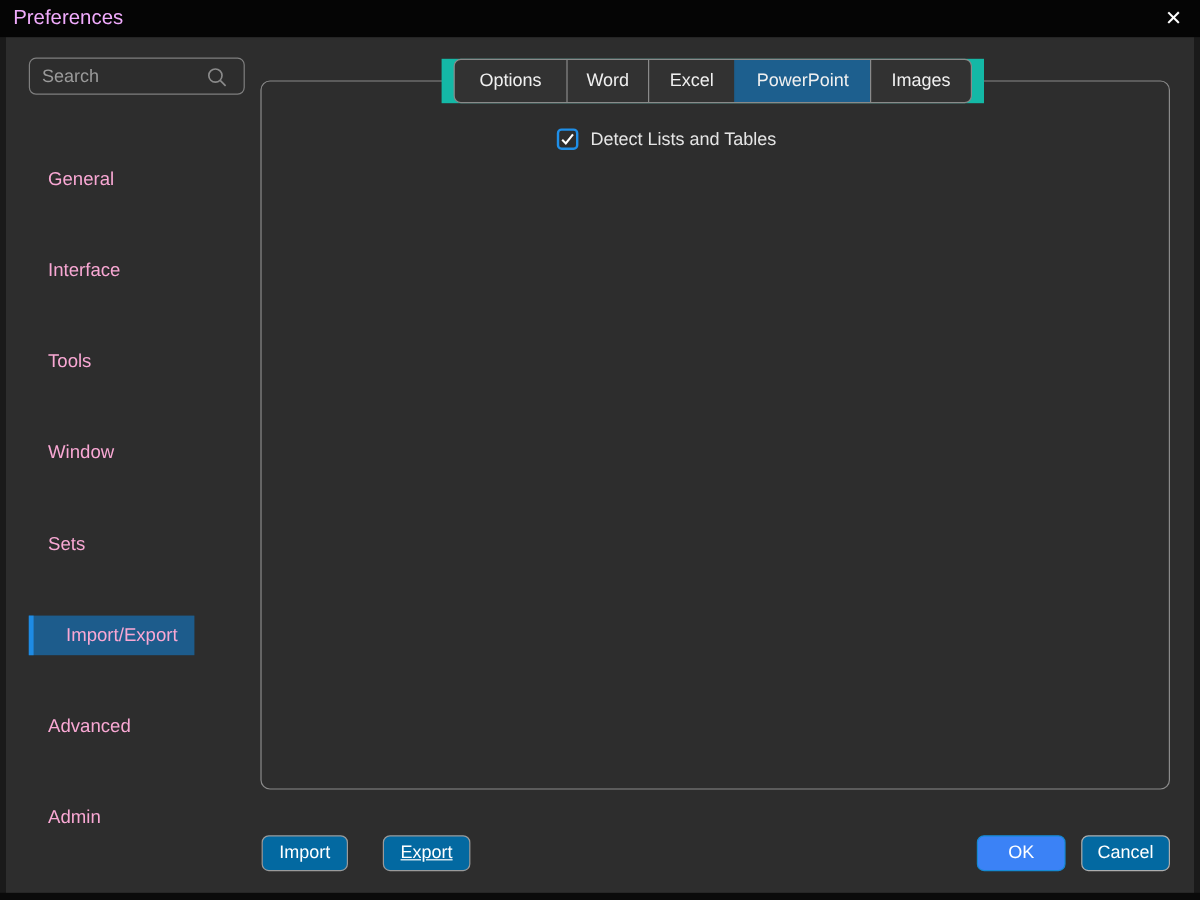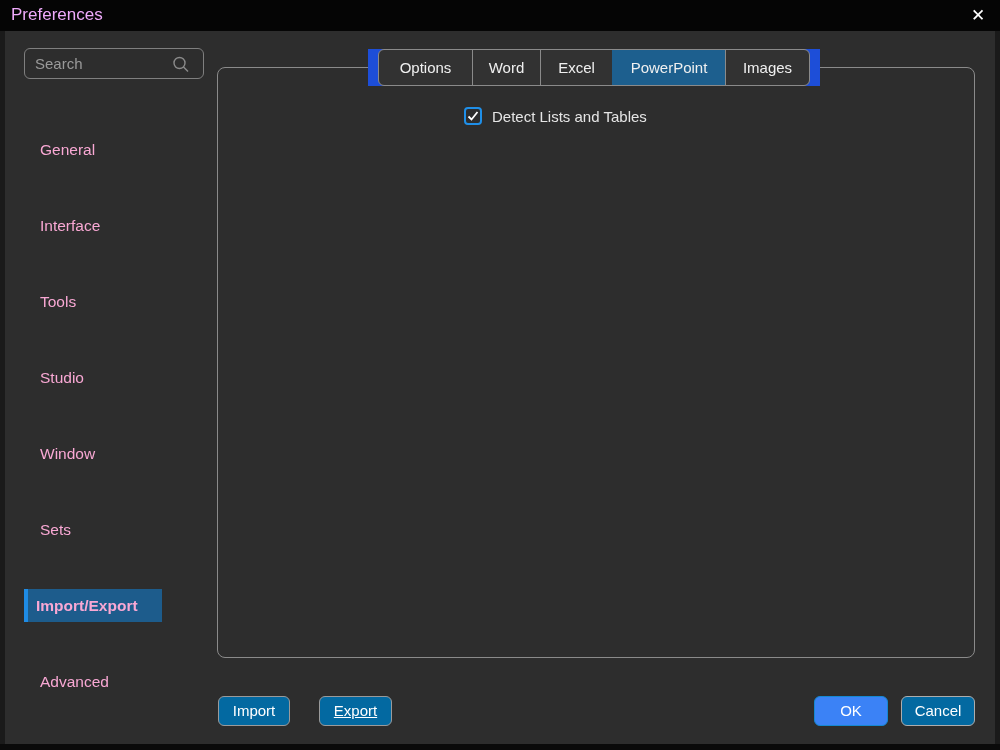--- a/index.html
+++ b/index.html
@@ -41,34 +41,33 @@
   
   .sidebar { position: absolute; left: 24px; top: 90px; width: 160px; }
   .side-item {
     height: 33px; line-height: 33px; margin-bottom: 4px;
     padding-left: 16px; font-size: 15.5px; color: #f9a8d4;
     cursor: pointer; width: 138px; margin-top: 43px;
   }
   .side-item.selected {
     background: #1d5c8c;
     border-left: 4px solid #1e8be4;
-    padding-left: 8px;
-    font-weight: bold;
+    padding-left: 27px;
   }
 
   
   .content-frame {
     position: absolute; left: 217px; top: 67px; width: 758px; height: 591px;
     border: 1px solid #8a8a8a; border-radius: 8px; z-index: 0;
   }
 
   
   .tab-halo {
     position: absolute; left: 368px; top: 49px; height: 37px;
-    padding: 0 10px; background: #1d4ed8; z-index: 2;
+    padding: 0 10px; background: #14b8a6; z-index: 2;
   }
   .tab-group {
     display: flex; height: 37px;
     border: 1px solid #8a8a8a; border-radius: 6px; overflow: hidden;
     background: #323232;
   }
   .tab {
     height: 35px; line-height: 35px; text-align: center;
     font-size: 15px; color: #f0f0f0; cursor: pointer;
     border-left: 1px solid #8a8a8a;
@@ -121,21 +120,20 @@
 <input class="search-box" type="text" placeholder="Search" style="">
 <svg class="search-icon" viewBox="0 0 22 22">
   <circle cx="9.5" cy="9" r="5.5" fill="none" stroke="#8a8a8a" stroke-width="1.4"></circle>
   <line x1="13.5" y1="13" x2="18" y2="17.5" stroke="#8a8a8a" stroke-width="1.4"></line>
 </svg>
 
 <div class="sidebar">
   <div class="side-item">General</div>
   <div class="side-item">Interface</div>
   <div class="side-item">Tools</div>
-  <div class="side-item">Studio</div>
   <div class="side-item">Window</div>
   <div class="side-item">Sets</div>
   <div class="side-item selected">Import/Export</div>
   <div class="side-item">Advanced</div>
   <div class="side-item">Admin</div>
 </div>
 
 <div class="content-frame"></div>
 
 <div class="tab-halo">

